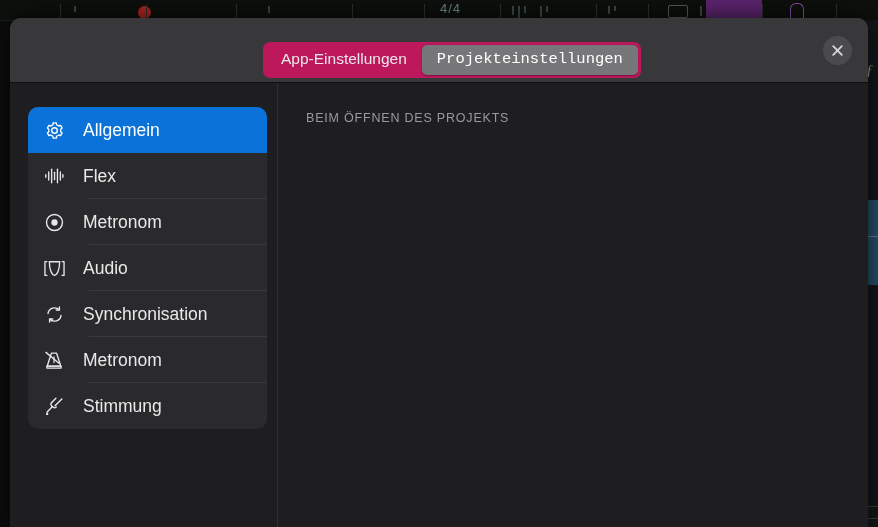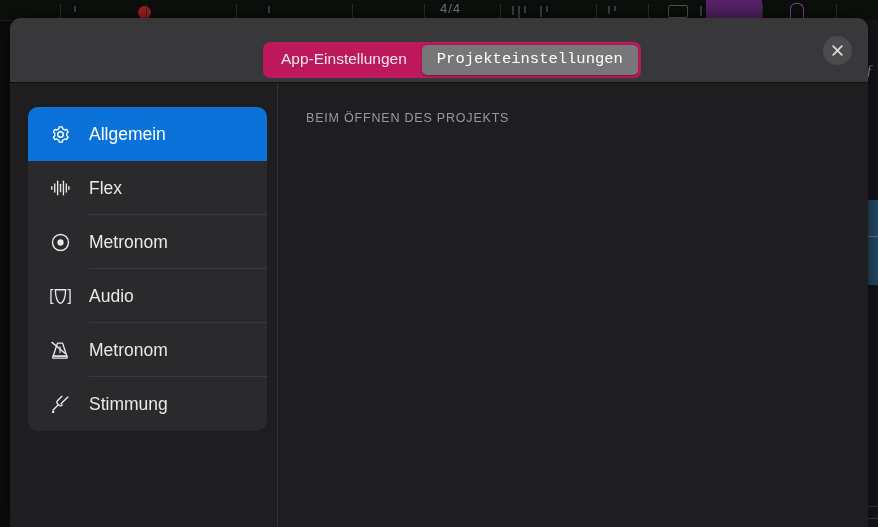--- a/index.html
+++ b/index.html
@@ -204,22 +204,22 @@
   .nav-list {
     margin: 0 10px 0 18px;
     background: #2a2a2c;
     border-radius: 10px;
     overflow: hidden;
   }
   .nav-item {
     position: relative;
     display: flex;
     align-items: center;
-    height: 54px;
-    padding-left: 18px;
+    height: 46px;
+    padding-left: 12px;
     cursor: default;
   }
   .nav-item.selected {
     background: #0a72d8;
   }
   .nav-item .nav-icon {
     width: 28px;
     flex: 0 0 28px;
     display: flex;
     align-items: center;
@@ -414,20 +414,32 @@
                 <path d="M4.4 2.2H2.2v15.6h2.2" stroke="currentColor" stroke-width="1.5" stroke-linecap="round" stroke-linejoin="round"></path>
                 <path d="M21.6 2.2h2.2v15.6h-2.2" stroke="currentColor" stroke-width="1.5" stroke-linecap="round" stroke-linejoin="round"></path>
                 <path d="M7.2 2.4c0 8.4 2.6 15.2 5.8 15.2s5.8-6.8 5.8-15.2" stroke="currentColor" stroke-width="1.5" stroke-linecap="round"></path>
                 <path d="M7.2 2.4h11.6" stroke="currentColor" stroke-width="1.5" stroke-linecap="round"></path>
               </svg>
             </span>
             <span class="nav-label">Audio</span>
             <span class="nav-sep"></span>
           </div>
 
+          <div class="nav-item">
+            <span class="nav-icon">
+              <svg width="21" height="21" viewBox="0 0 24 24" fill="none" aria-hidden="true">
+                <path d="M19.4 13.2a7.6 7.6 0 0 1-12.9 4.1" stroke="currentColor" stroke-width="1.6" stroke-linecap="round"></path>
+                <path d="M4.6 10.8a7.6 7.6 0 0 1 12.9-4.1" stroke="currentColor" stroke-width="1.6" stroke-linecap="round"></path>
+                <path d="M17.6 3.3v3.6h-3.6" stroke="currentColor" stroke-width="1.6" stroke-linecap="round" stroke-linejoin="round"></path>
+                <path d="M6.4 20.7v-3.6h3.6" stroke="currentColor" stroke-width="1.6" stroke-linecap="round" stroke-linejoin="round"></path>
+              </svg>
+            </span>
+            <span class="nav-label">Synchronisation</span>
+            <span class="nav-sep"></span>
+          </div>
 
           <div class="nav-item">
             <span class="nav-icon">
               <svg width="22" height="21" viewBox="0 0 24 23" fill="none" aria-hidden="true">
                 <path d="M9.2 3.4h5.6l4.6 14.2H4.6L9.2 3.4z" stroke="currentColor" stroke-width="1.5" stroke-linejoin="round"></path>
                 <path d="M4.2 17.6h15.6v2.2H4.2z" stroke="currentColor" stroke-width="1.4" stroke-linejoin="round"></path>
                 <path d="M3.2 2.6L17.4 14.6" stroke="currentColor" stroke-width="1.5" stroke-linecap="round"></path>
                 <path d="M12 7.4v6.4" stroke="currentColor" stroke-width="1.3" stroke-linecap="round"></path>
               </svg>
             </span>

